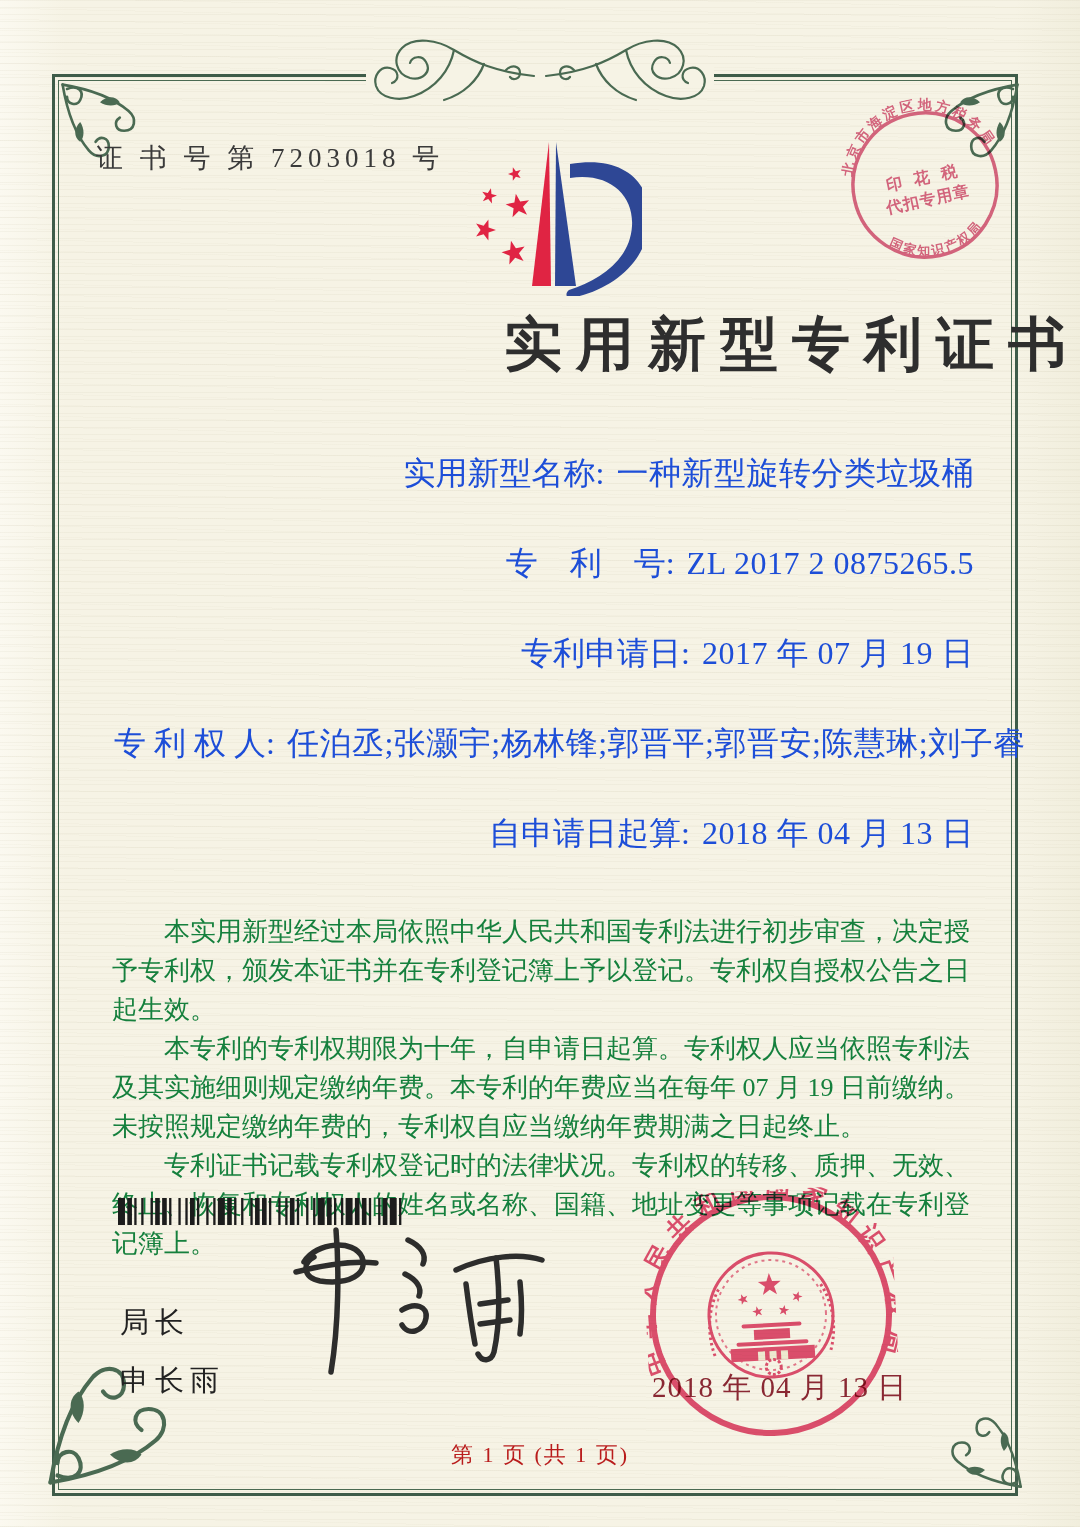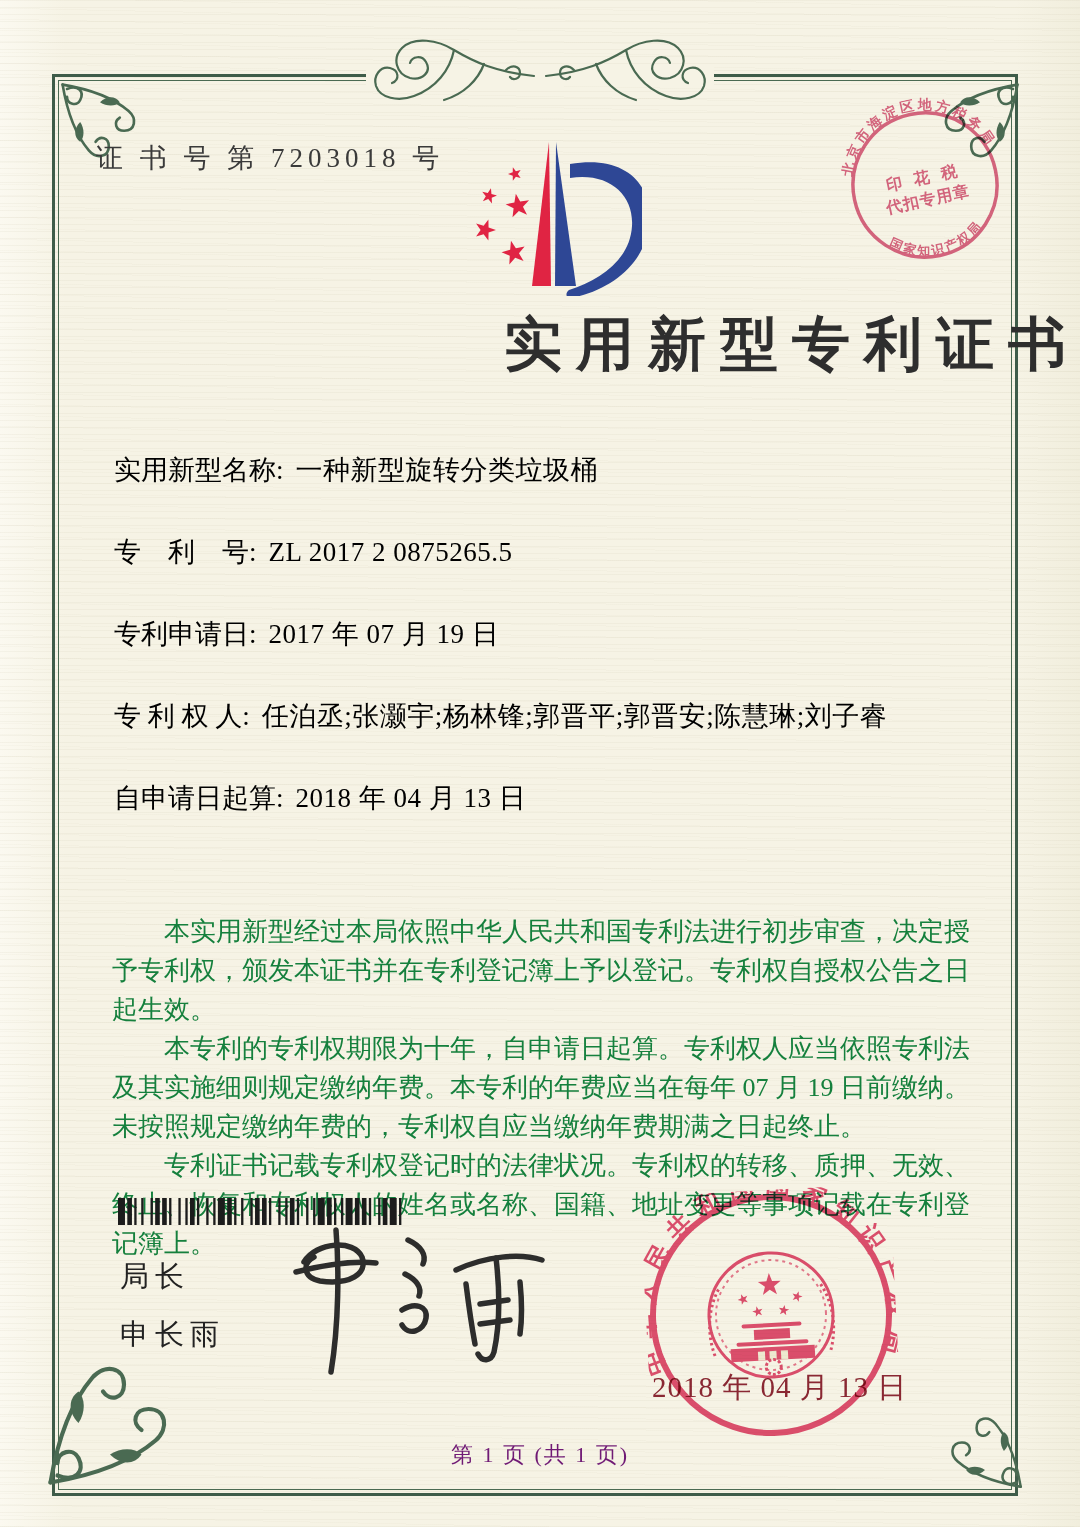--- a/index.html
+++ b/index.html
@@ -34,46 +34,46 @@
   }
   .title{
     position:absolute;left:0;top:306px;width:1080px;text-align:right;
     font-size:58px;font-weight:bold;color:#2e2e2e;
     letter-spacing:14px;padding-left:14px;box-sizing:border-box;
   }
   .fields{
     position:absolute;left:114px;top:452px;width:860px;
     display:flex;flex-direction:column;gap:46px;
   }
-  .field{font-size:27px;color:#000000;white-space:nowrap;}
+  .field{font-size:32px;color:#1d4ed8;white-space:nowrap;text-align:right;}
   .field .flabel{display:inline-block;}
   .field .fvalue{margin-left:12px;letter-spacing:.5px;}
   .body-text{
     position:absolute;left:112px;top:912px;width:858px;
     font-size:26px;line-height:39px;color:#15803d;text-align:justify;
   }
   .body-text p{margin:0;text-indent:2em;}
   .barcode{position:absolute;left:118px;top:1198px;width:288px;height:27px;}
   .director{
-    position:absolute;left:120px;top:1257px;font-size:29px;color:#222;
+    position:absolute;left:120px;top:1303px;font-size:29px;color:#222;
     display:flex;flex-direction:column;gap:18px;letter-spacing:6px;
   }
   .signature{position:absolute;left:258px;top:1212px;width:306px;height:172px;opacity:.92;}
   .seal{
     position:absolute;left:646px;top:1190px;width:250px;height:250px;
     opacity:.92;mix-blend-mode:multiply;transform:rotate(-3deg);
   }
   .seal-date{
     position:absolute;left:652px;top:1368px;width:246px;text-align:center;
     font-size:29px;color:#8f2a38;letter-spacing:1px;white-space:nowrap;
     mix-blend-mode:multiply;
   }
   .footer{
     position:absolute;left:0;top:1440px;width:1080px;text-align:center;
-    font-size:22px;color:#701a75;letter-spacing:2px;
+    font-size:22px;color:#b91c1c;letter-spacing:2px;
   }
   svg text{font-family:"Liberation Serif","DejaVu Serif",serif;}
 </style>
 </head>
 <body>
 
 <div class="paper"></div>
 
 <svg width="0" height="0" style="position:absolute">
   <defs>

